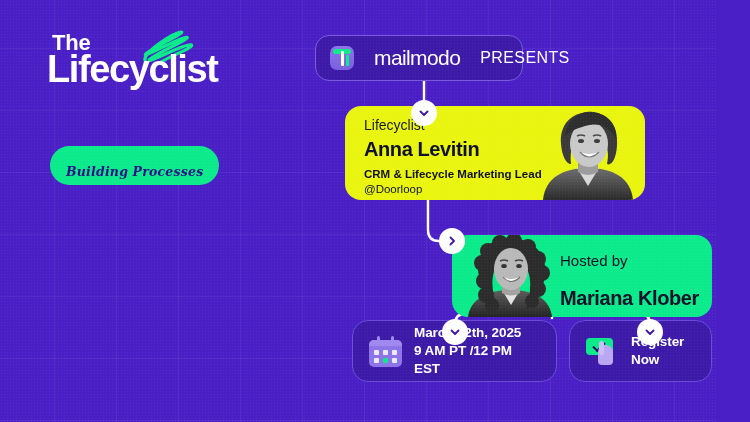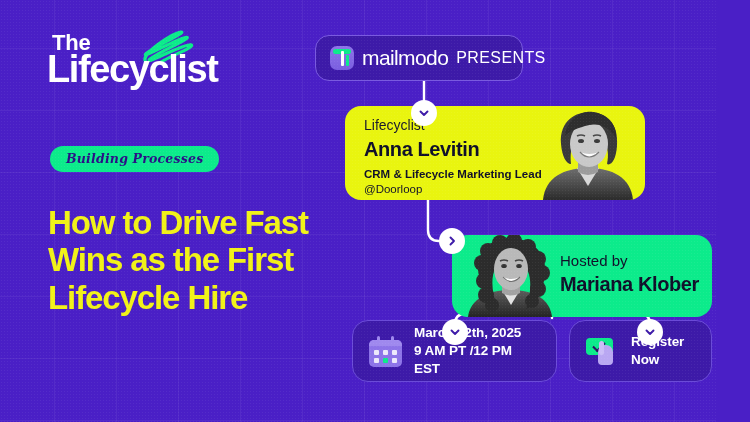--- a/index.html
+++ b/index.html
@@ -33,40 +33,40 @@
   #logo .squig{position:absolute;left:84px;top:-4px;}
   #logo .word{
     position:absolute;left:0px;top:22px;
     color:#fff;font-size:38px;font-weight:700;letter-spacing:-1.4px;
     line-height:1;
   }
 
   #badge{
     position:absolute;left:50px;top:146px;
     background:#0ceb8b;color:#2a0f86;
-    border-radius:999px;padding:5px 16px 6px;
+    border-radius:999px;padding:18px 16px 6px;
     font-size:12.5px;font-style:italic;font-weight:700;
     font-family:"DejaVu Serif",serif;letter-spacing:.2px;
     display:inline-block;
   }
 
   #headline{
     position:absolute;left:48px;top:182px;width:300px;
     color:#f1f218;font-size:33px;font-weight:700;
     line-height:1.13;letter-spacing:-1.1px;
   }
 
   
   #wires{position:absolute;left:0;top:0;width:750px;height:422px;}
 
   
   #mailmodo-pill{
     position:absolute;left:315px;top:35px;width:208px;height:46px;
     background:#3d1aa8;border:1.5px solid #7a5ae0;border-radius:14px;
-    display:flex;align-items:center;gap:8px;padding:0 14px;box-sizing:border-box;
+    display:flex;align-items:center;gap:20px;padding:0 14px;box-sizing:border-box;
   }
   #mailmodo-pill .mm-icon{
     width:24px;height:24px;border-radius:7px;
     background:linear-gradient(180deg,#8d74e8 0%,#7a5ee0 100%);
     position:relative;flex:0 0 auto;overflow:hidden;
   }
   #mailmodo-pill .mm-icon i{
     position:absolute;bottom:4px;width:3px;border-radius:1px;background:#0ceb8b;display:block;
   }
   #mailmodo-pill .mm-icon i:nth-child(1){left:5px;height:11px;}
@@ -89,21 +89,21 @@
   .sp-title{color:#10102a;font-size:11.5px;font-weight:700;line-height:1.25;margin-top:6px;}
   .sp-title .sub{font-weight:400;text-align:center;}
 
   
   #host-card{
     position:absolute;left:452px;top:235px;width:260px;height:82px;
     background:#0ceb8b;border-radius:16px;overflow:hidden;
   }
   #host-card .hs-text{position:absolute;left:108px;top:18px;}
   .hs-label{color:#10102a;font-size:15px;font-weight:400;line-height:1.1;}
-  .hs-name{color:#10102a;font-size:20px;font-weight:700;line-height:1.2;margin-top:2px;letter-spacing:-.4px;}
+  .hs-name{color:#10102a;font-size:20px;font-weight:700;line-height:1.2;margin-top:16px;letter-spacing:-.4px;}
 
   
   .info-card{
     position:absolute;background:#3d1aa8;border:1.5px solid #6b4bd8;
     border-radius:16px;display:flex;align-items:center;gap:12px;
     padding:0 16px;box-sizing:border-box;
   }
   #date-card{left:352px;top:320px;width:205px;height:62px;}
   #register-card{left:569px;top:320px;width:143px;height:62px;}
   .info-text{color:#fff;font-size:13.5px;font-weight:700;line-height:1.35;letter-spacing:-.1px;}
@@ -145,21 +145,20 @@
     <div class="squig">
       <svg width="74" height="44" viewBox="0 0 74 44">
         <path d="M13 34 C 9 26, 44 10, 52 10 C 60 10, 18 23, 14 27 C 10 31, 50 15, 57 16 C 64 17, 20 29, 17 33 C 14 37, 52 22, 60 24 C 68 26, 24 36, 22 40" fill="none" stroke="#0ceb8b" stroke-width="3.2" stroke-linecap="round" transform="rotate(-8 37 25)"></path>
       </svg>
     </div>
     <div class="word">Lifecyclist</div>
   </div>
 
   <div id="badge">Building Processes</div>
 
-  <h1 id="headline">How to Drive Fast Wins as the First Lifecycle Hire</h1>
 
   <svg id="wires">
 
     <path d="M424 81 L424 112" fill="none" stroke="#ffffff" stroke-width="2.4" stroke-linecap="round"></path>
 
     <path d="M428 200 L428 230 Q428 241 439 241 L452 241" fill="none" stroke="#ffffff" stroke-width="2.4" stroke-linecap="round"></path>
 
     <path d="M552 304 L552 318" fill="none" stroke="#ffffff" stroke-width="2.4" stroke-linecap="round"></path>
     <path d="M455 332 L455 324 Q455 314 465 314 L640 314 Q650 314 650 324 L650 332" fill="none" stroke="#ffffff" stroke-width="2.4" stroke-linecap="round"></path>
   </svg>

